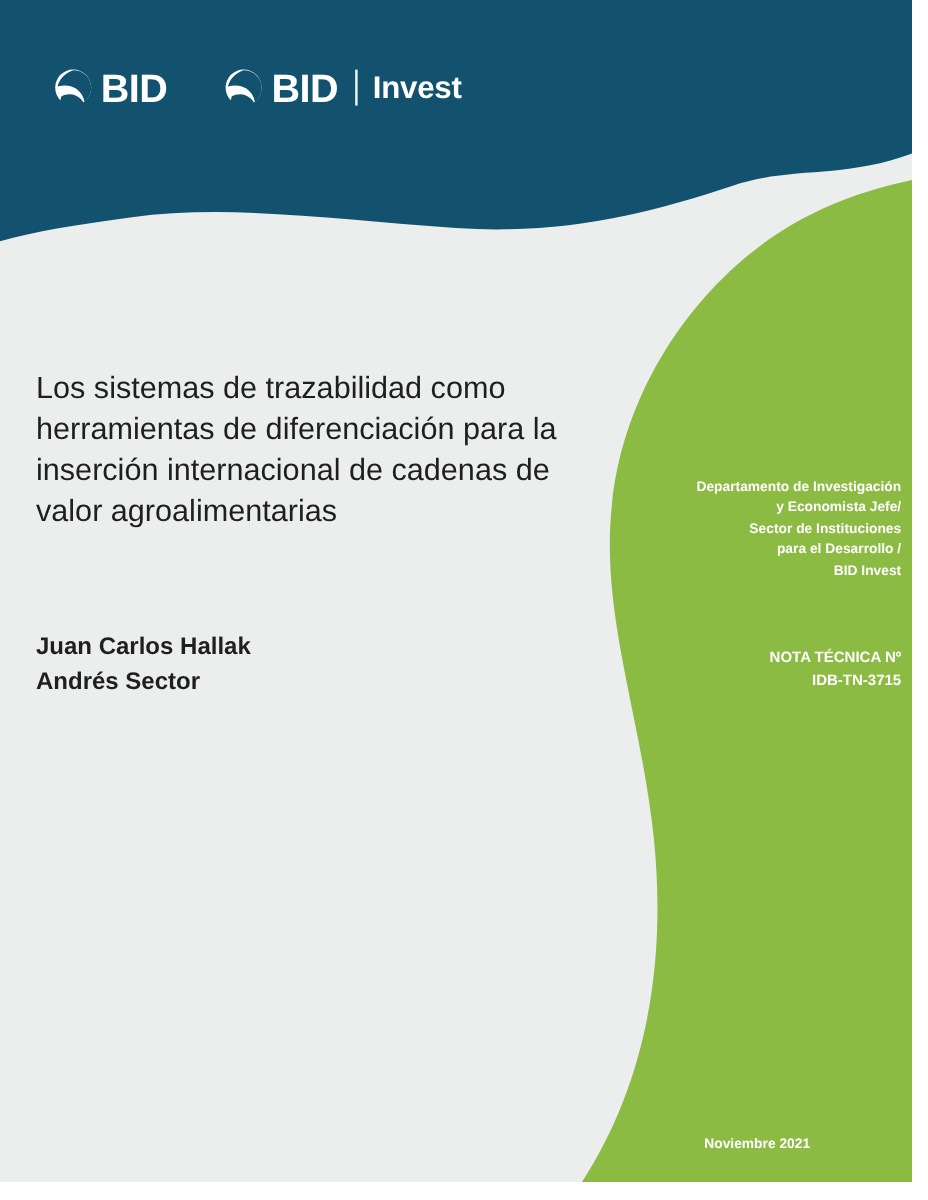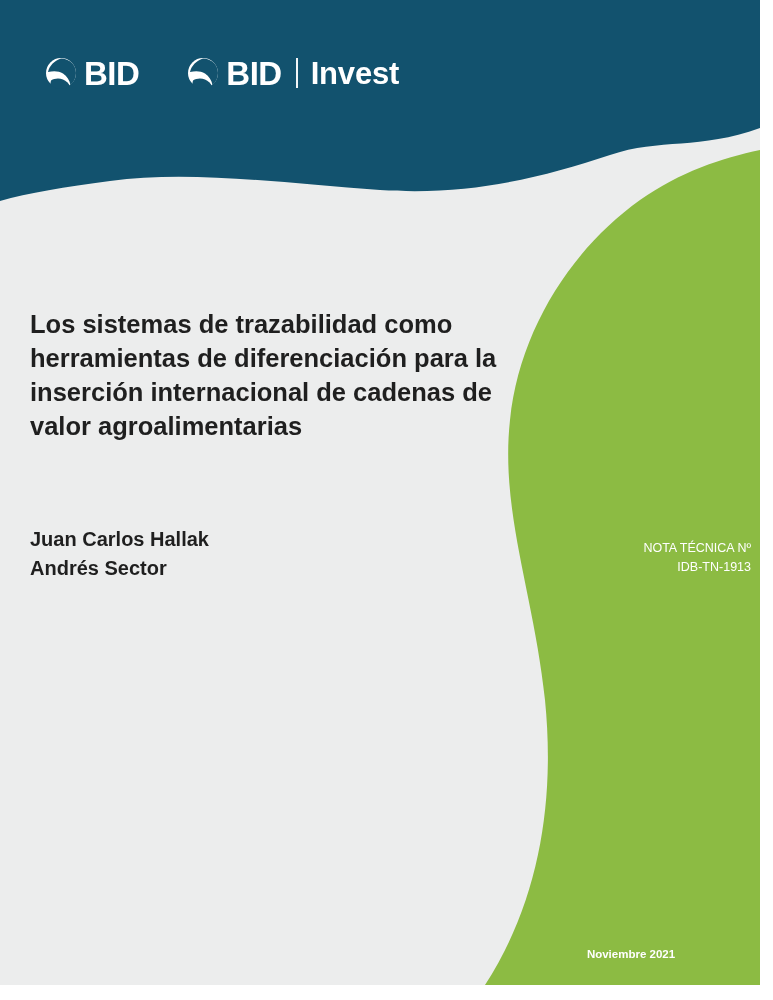--- a/index.html
+++ b/index.html
@@ -65,35 +65,35 @@
   .logo-sep {
     width: 2px;
     height: 30px;
     background: #ffffff;
     margin: 0 13px 0 14px;
     opacity: 0.95;
   }
   .logo-invest {
     color: #ffffff;
     font-weight: bold;
-    font-size: 31px;
+    font-size: 26px;
     line-height: 1;
     letter-spacing: -0.2px;
   }
 
   
   .title {
     position: absolute;
     left: 30px;
     top: 308px;
     width: 470px;
     color: #1f1f1f;
     font-size: 25.5px;
     line-height: 1.33;
-    font-weight: 700;
+    font-weight: 400;
   }
   .authors {
     position: absolute;
     left: 30px;
     top: 525px;
     width: 400px;
     color: #1f1f1f;
     font-size: 20px;
     font-weight: bold;
     line-height: 1.45;
@@ -117,21 +117,21 @@
   .dept span { display: block; }
   .note {
     position: absolute;
     right: 22px;
     top: 539px;
     width: 280px;
     text-align: right;
     color: #ffffff;
     font-size: 12.5px;
     line-height: 1.52;
-    font-weight: normal;
+    font-weight: bold;
   }
   .note span { display: block; }
   .date {
     position: absolute;
     right: 22px;
     top: 948px;
     width: 240px;
     text-align: center;
     color: #ffffff;
     font-size: 11.5px;
@@ -177,22 +177,29 @@
       </div>
     </div>
 
     <div class="title">Los sistemas de trazabilidad como herramientas de diferenciación para la inserción internacional de cadenas de valor agroalimentarias</div>
 
     <div class="authors">
       <span class="author-line">Juan Carlos Hallak</span>
       <span class="author-line">Andrés Sector</span>
     </div>
 
+    <div class="dept">
+      <span>Departamento de Investigación</span>
+      <span>y Economista Jefe/</span>
+      <span>Sector de Instituciones</span>
+      <span>para el Desarrollo /</span>
+      <span>BID Invest</span>
+    </div>
 
     <div class="note">
       <span>NOTA TÉCNICA Nº</span>
-      <span>IDB-TN-1913</span>
+      <span>IDB-TN-3715</span>
     </div>
 
     <div class="date">Noviembre 2021</div>
 
   </div>
 </div>
 
 </body></html>

